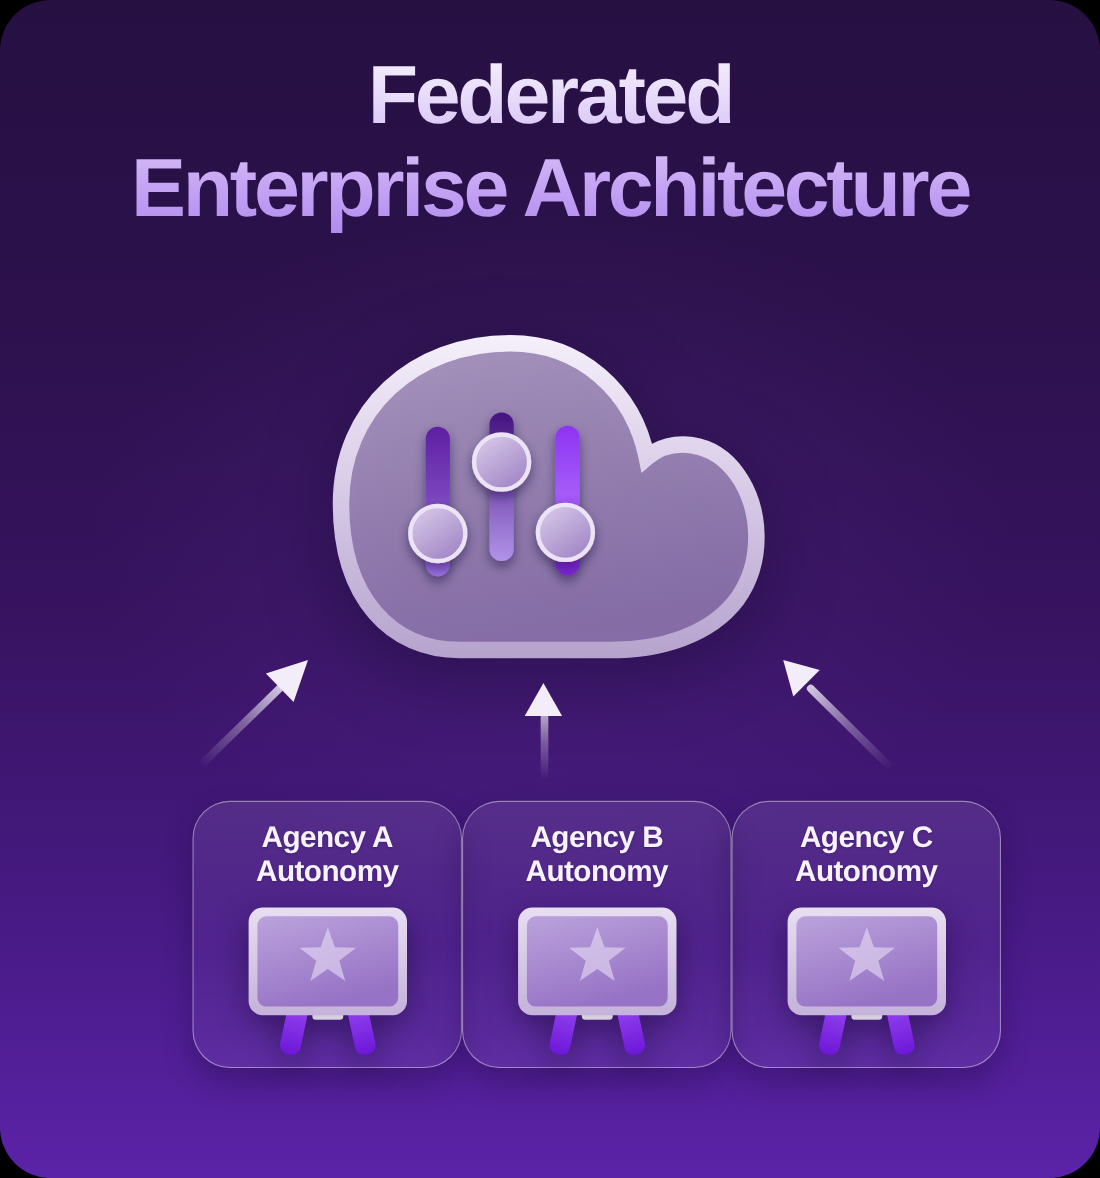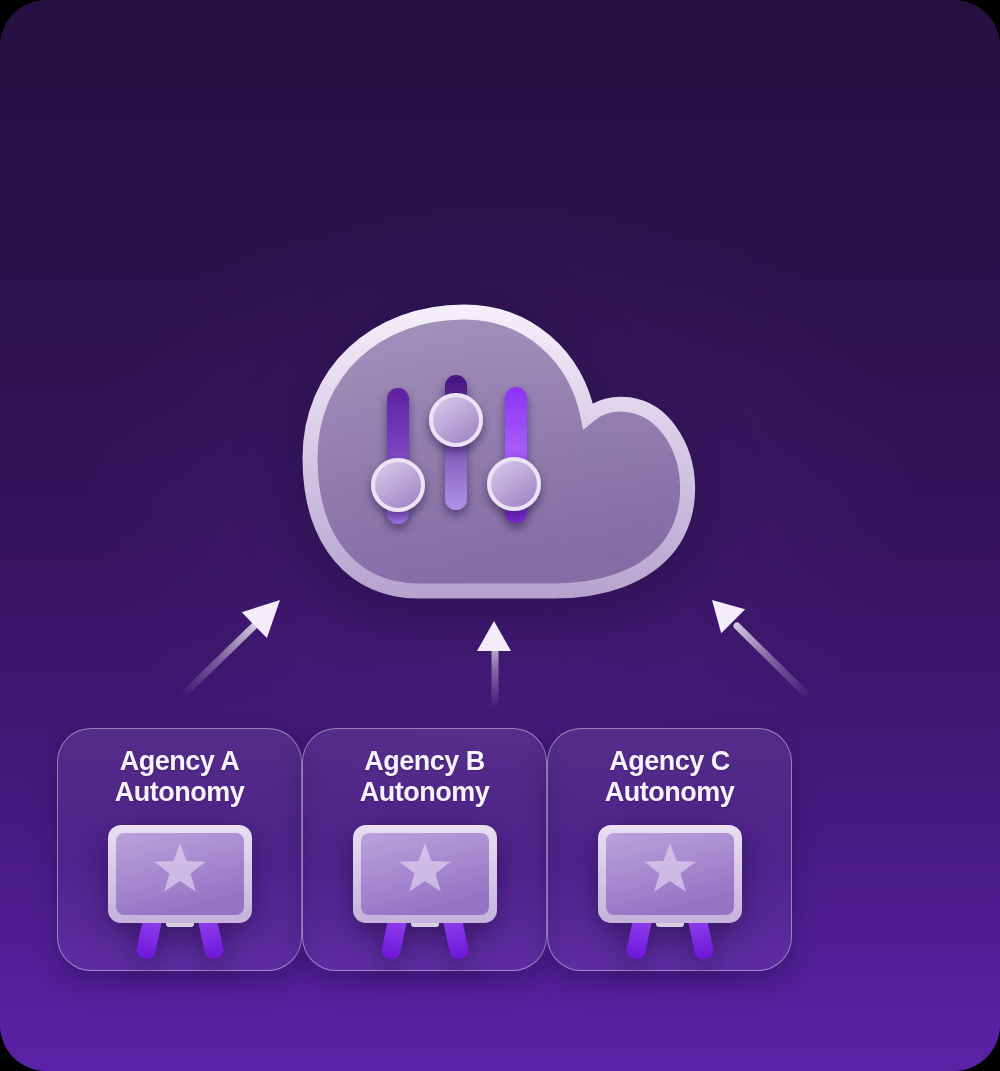--- a/index.html
+++ b/index.html
@@ -42,23 +42,23 @@
   
   #arrows {
     position: absolute;
     left: 0; top: 0;
     pointer-events: none;
   }
   
   #cards {
     position: absolute;
     top: 728px; left: 0; right: 0;
-    padding: 0 57px;
+    padding: 0 90px;
     display: flex;
-    justify-content: flex-start;
+    justify-content: flex-end;
   }
   .card {
     width: 245px; height: 243px;
     border-radius: 34px;
     border: 1.5px solid rgba(255,255,255,0.42);
     background: linear-gradient(180deg, rgba(214,188,255,0.13), rgba(214,188,255,0.05) 55%, rgba(214,188,255,0.09));
     box-shadow: 0 12px 26px rgba(14, 4, 35, 0.28);
     box-sizing: border-box;
     display: flex;
     flex-direction: column;
@@ -77,20 +77,24 @@
   .easel {
     margin-top: 9px;
     filter: drop-shadow(0 9px 14px rgba(18, 5, 45, 0.45));
   }
 </style>
 </head>
 <body>
 
 <div id="canvas">
 
+  <h1 id="title">
+    <span>Federated</span>
+    <span>Enterprise Architecture</span>
+  </h1>
 
   <svg id="cloud" width="404" height="310" viewBox="0 0 404 310">
     <defs>
       <linearGradient id="cloudStroke" x1="0" y1="0" x2="0" y2="310" gradientUnits="userSpaceOnUse">
         <stop offset="0" stop-color="#f6f1fb"></stop>
         <stop offset="0.55" stop-color="#d2c4e3"></stop>
         <stop offset="1" stop-color="#b3a0cb"></stop>
       </linearGradient>
       <linearGradient id="cloudFill" x1="0" y1="0" x2="0.25" y2="1">
         <stop offset="0" stop-color="rgba(226,211,243,0.68)"></stop>

